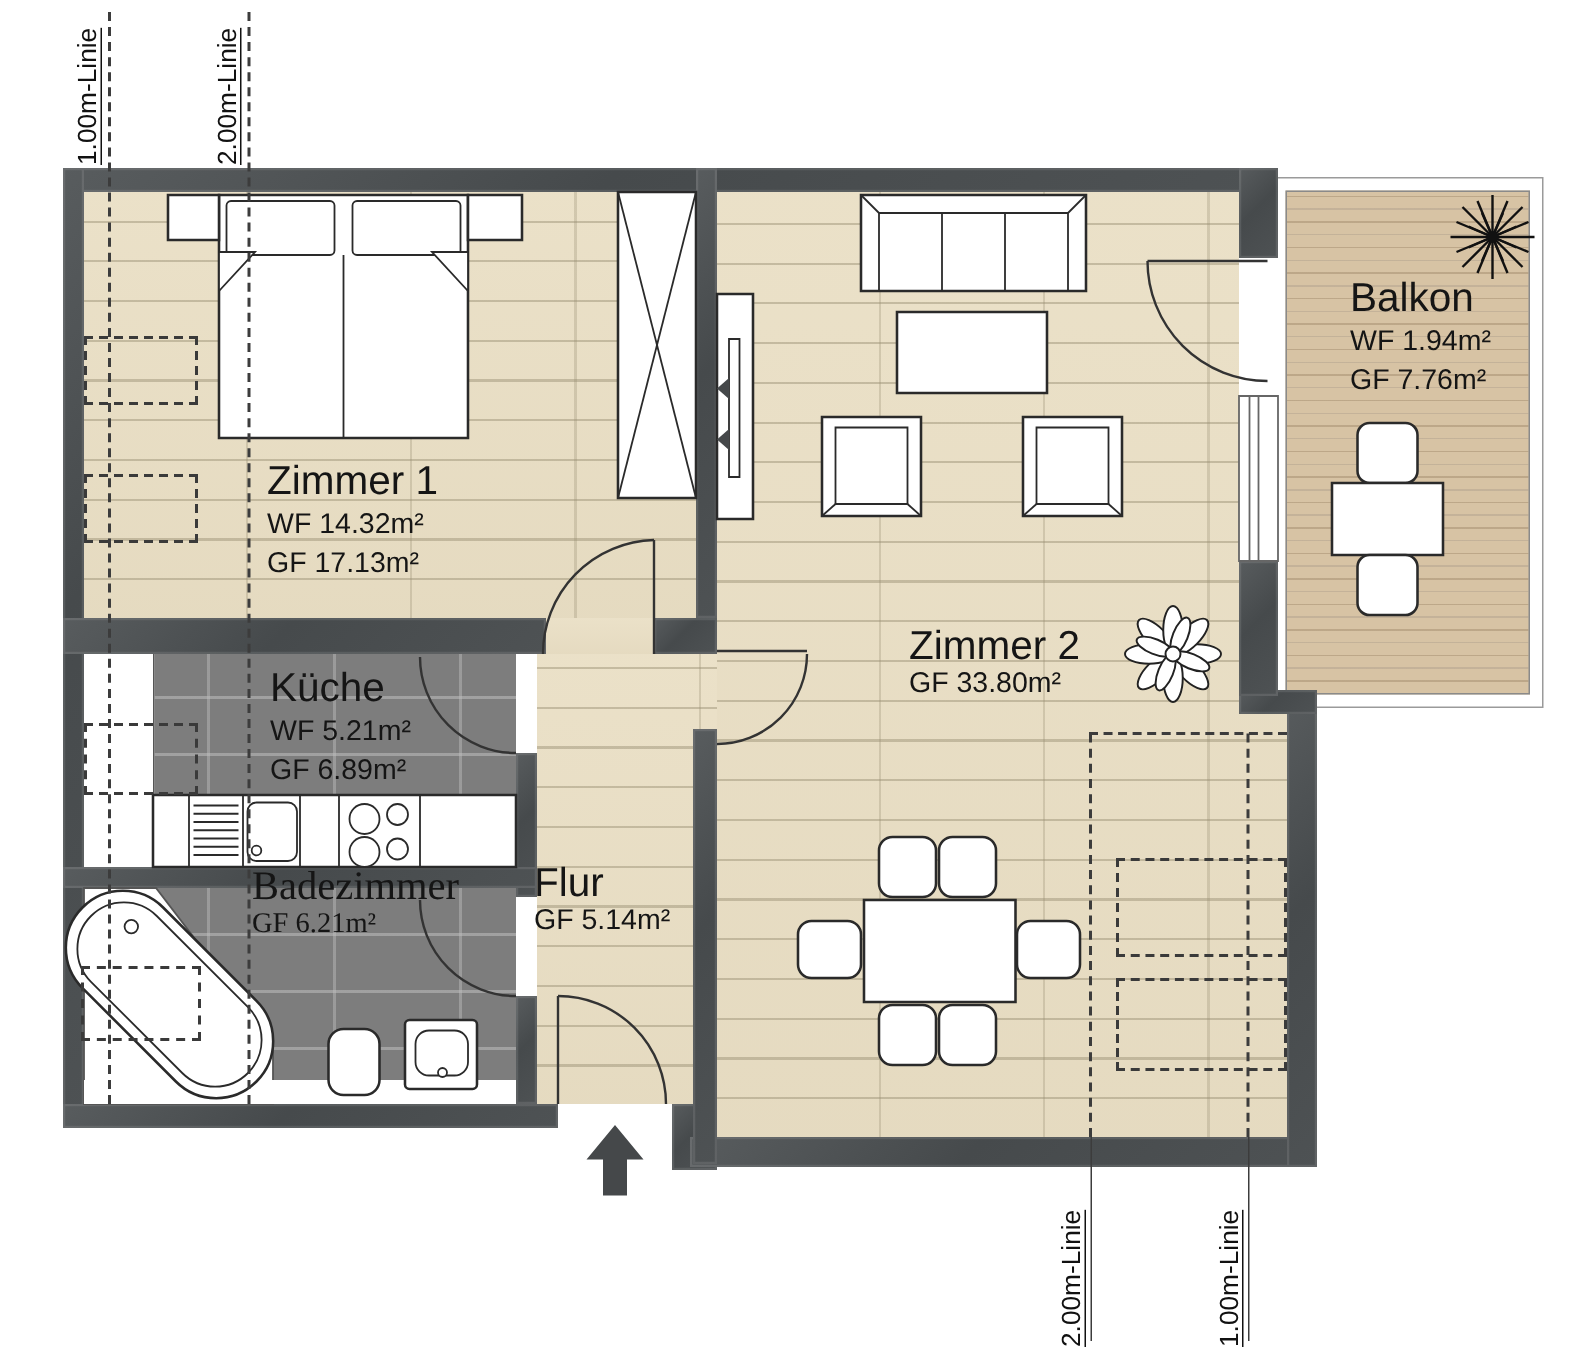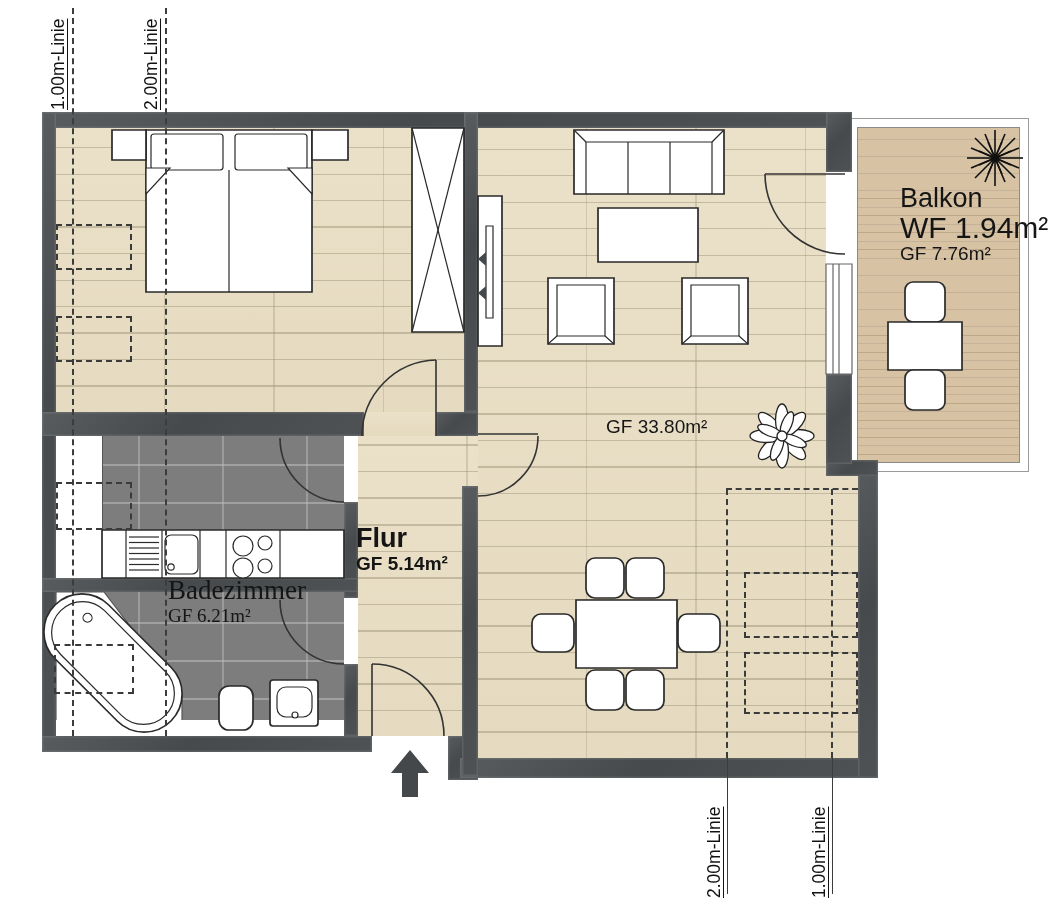--- a/index.html
+++ b/index.html
@@ -28,21 +28,21 @@
   
   .bfr{background:#fff;border:1.5px solid #9a9a9a;}
   
   .gv{width:0;border-left:2.5px dashed #3c3c3c;}
   .gh{height:0;border-top:2.5px dashed #3c3c3c;}
   .gs{width:0;border-left:1.5px solid #3c3c3c;}
   .dr{border:2.5px dashed #3a3a3a;}
   
   .room-label{position:absolute;white-space:nowrap;}
   .rn{font-size:27px;line-height:29px;}
-  .rw{font-size:30px;line-height:30px;}
+  .rw{font-size:19px;line-height:30px;}
   .rg{font-size:19px;line-height:22px;}
   .guide-label{position:absolute;writing-mode:vertical-rl;transform:rotate(180deg);
     font-size:17.5px;line-height:24px;width:24px;height:104px;color:#111;
     text-decoration:underline;white-space:nowrap;}
   svg.ov{position:absolute;left:0;top:0;pointer-events:none;}
   svg.ov *{vector-effect:non-scaling-stroke;}
   .fx{stroke:#2a2a2a;stroke-width:1.7;fill:#fff;}
   .fxthin{stroke:#2a2a2a;stroke-width:1.2;fill:#fff;}
   .arc{stroke:#333;stroke-width:1.6;fill:none;}
   .dark{fill:#45484a;stroke:none;}
@@ -283,29 +283,40 @@
   <div class="abs gs" style="left:727px;top:758px;height:136px;"></div>
   <div class="abs gs" style="left:832px;top:758px;height:136px;"></div>
 
   <div class="abs dr" style="left:56px;top:224px;width:72px;height:42px;"></div>
   <div class="abs dr" style="left:56px;top:316px;width:72px;height:42px;"></div>
   <div class="abs dr" style="left:56px;top:482px;width:72px;height:44px;"></div>
   <div class="abs dr" style="left:54px;top:644px;width:76px;height:46px;"></div>
   <div class="abs dr" style="left:744px;top:572px;width:110px;height:62px;"></div>
   <div class="abs dr" style="left:744px;top:652px;width:110px;height:58px;"></div>
 
+  <div class="room-label" style="left:178px;top:306px;">
+    <div class="rn">Zimmer 1</div>
+    <div class="rw">WF 14.32m²</div>
+    <div class="rg">GF 17.13m²</div>
+  </div>
+  <div class="room-label" style="left:180px;top:444px;">
+    <div class="rn">Küche</div>
+    <div class="rw">WF 5.21m²</div>
+    <div class="rg">GF 6.89m²</div>
+  </div>
   <div class="room-label" style="left:168px;top:576px;font-family:Liberation Serif, serif;">
     <div class="rn">Badezimmer</div>
     <div class="rg">GF 6.21m²</div>
   </div>
-  <div class="room-label" style="left:356px;top:524px;font-weight:bold;">
+  <div class="room-label" style="left:356px;top:574px;">
     <div class="rn">Flur</div>
     <div class="rg">GF 5.14m²</div>
   </div>
   <div class="room-label" style="left:606px;top:416px;">
+    <div class="rn">Zimmer 2</div>
     <div class="rg">GF 33.80m²</div>
   </div>
   <div class="room-label" style="left:900px;top:184px;">
     <div class="rn">Balkon</div>
     <div class="rw">WF 1.94m²</div>
     <div class="rg">GF 7.76m²</div>
   </div>
 
   <div class="guide-label" style="left:46px;top:6px;">1.00m-Linie</div>
   <div class="guide-label" style="left:139px;top:6px;">2.00m-Linie</div>

